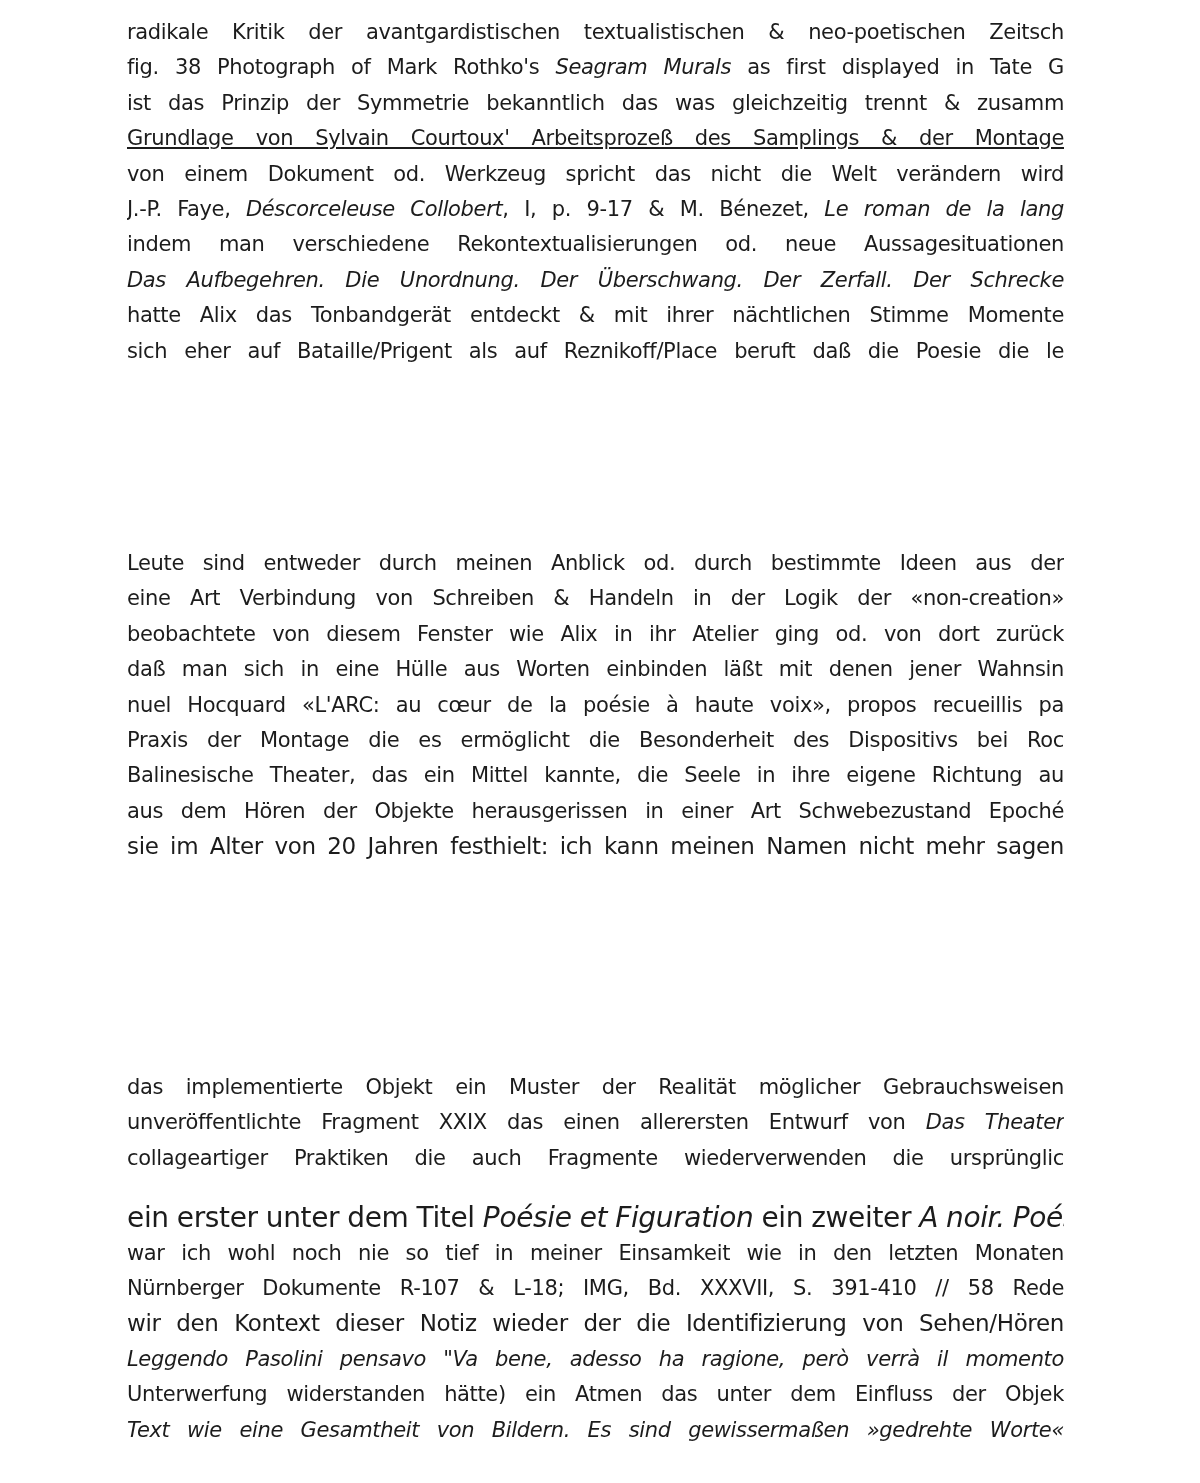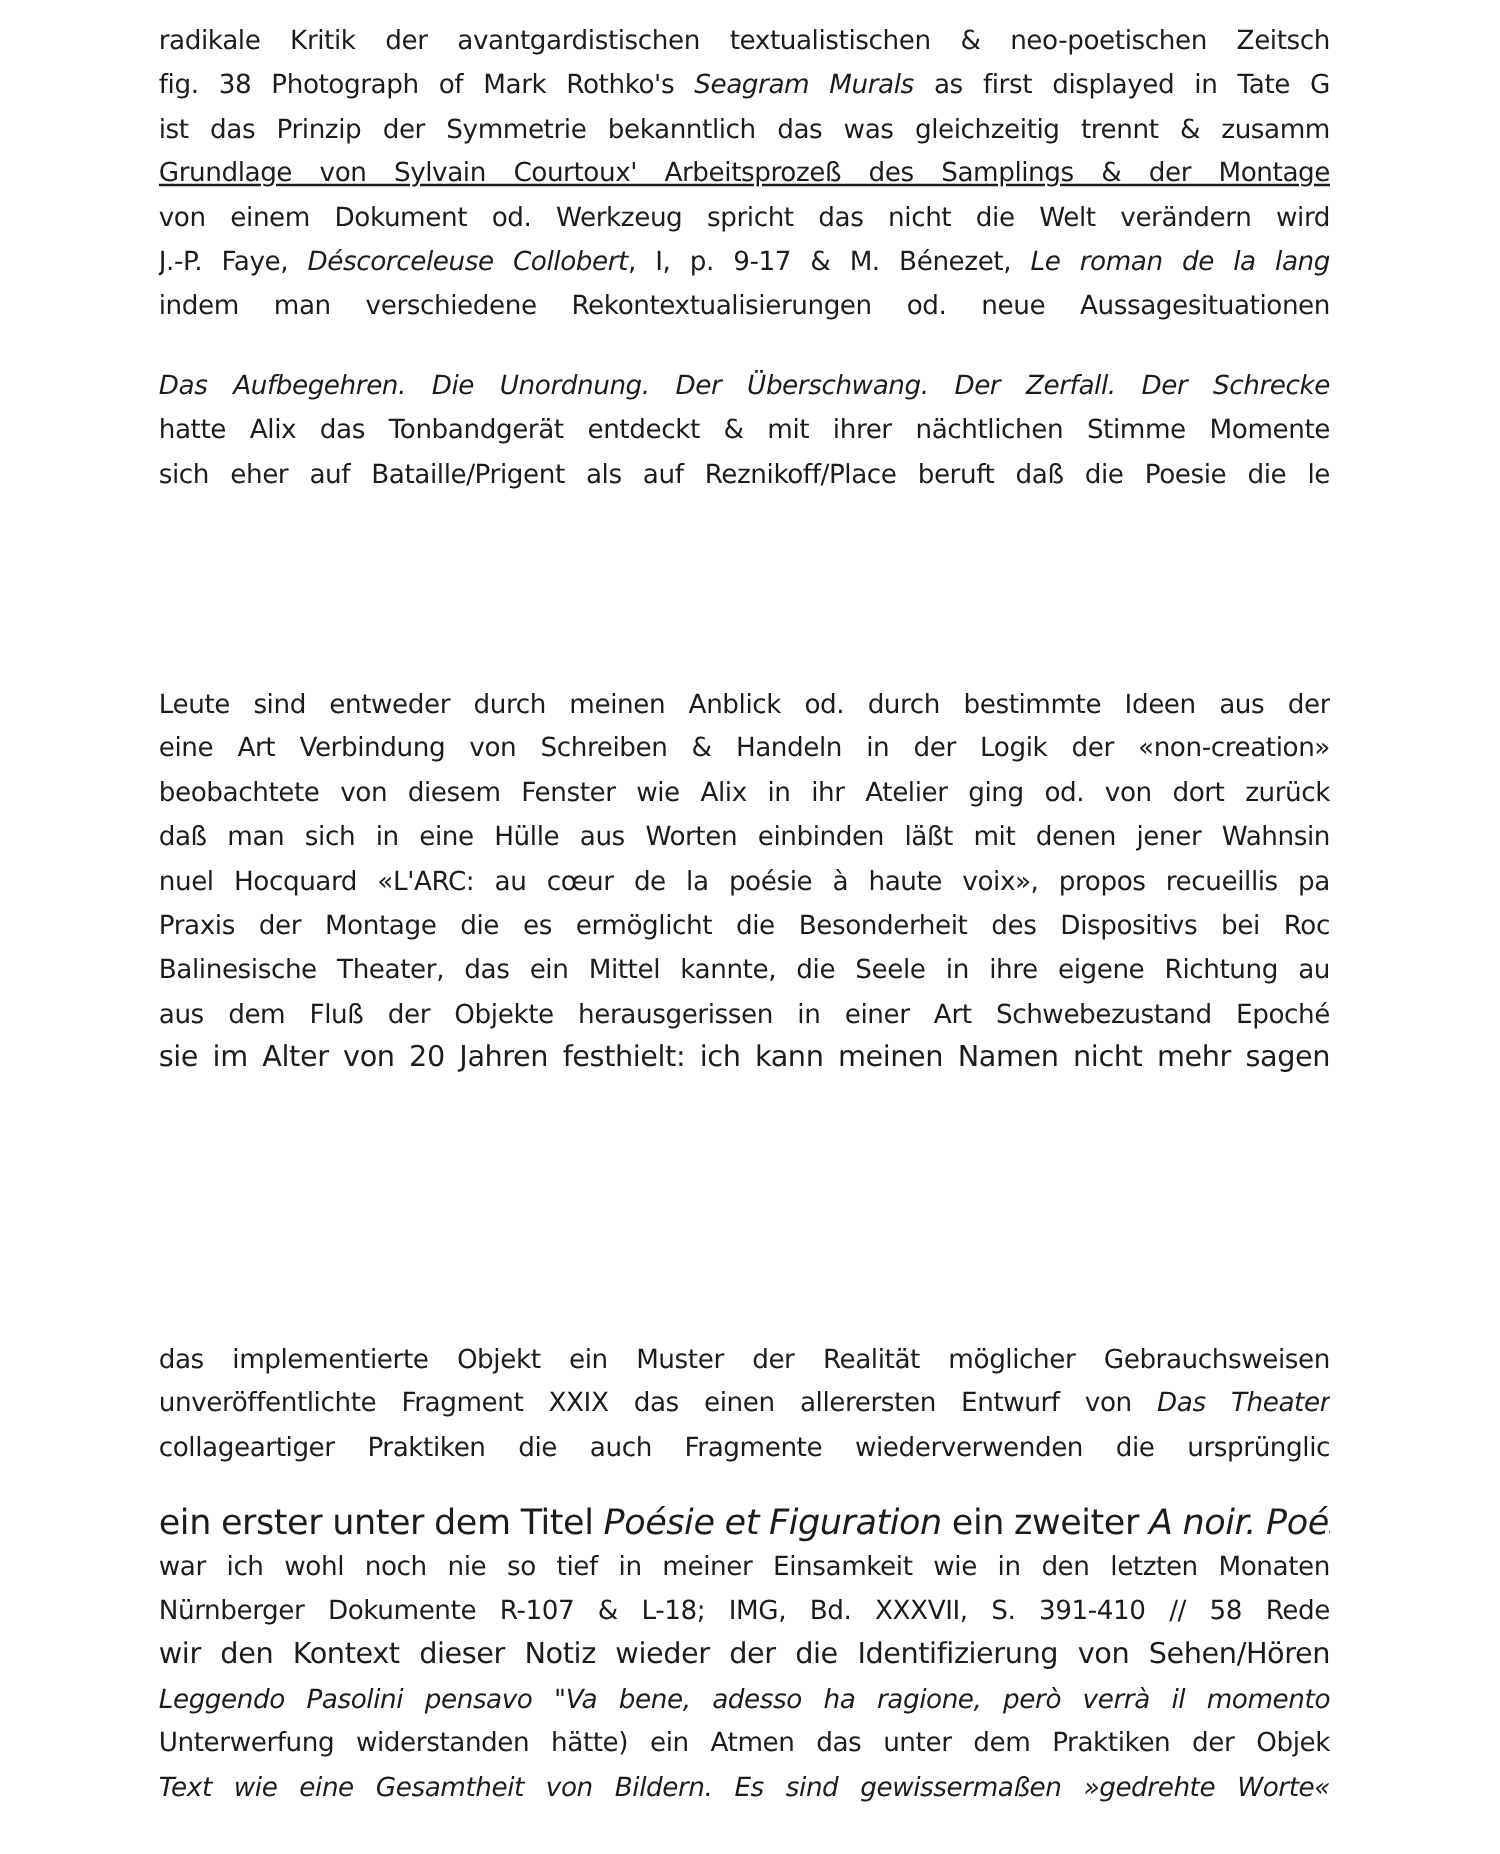--- a/index.html
+++ b/index.html
@@ -40,39 +40,39 @@
 <body>
 
 <div id="block-1" class="block">
     <div class="line" style="font-size: 21px;"><span class="seg">radikale Kritik der avantgardistischen textualistischen &amp; neo-poetischen Zeitsch</span></div>
     <div class="line" style="font-size: 21px;"><span class="seg">fig. 38 Photograph of Mark Rothko's </span><span class="seg-i">Seagram Murals</span><span class="seg"> as first displayed in Tate G</span></div>
     <div class="line" style="font-size: 21px;"><span class="seg">ist das Prinzip der Symmetrie bekanntlich das was gleichzeitig trennt &amp; zusamm</span></div>
     <div class="line" style="font-size: 21px; text-decoration: underline;"><span class="seg">Grundlage von Sylvain Courtoux' Arbeitsprozeß des Samplings &amp; der Montage</span></div>
     <div class="line" style="font-size: 21px;"><span class="seg">von einem Dokument od. Werkzeug spricht das nicht die Welt verändern wird</span></div>
     <div class="line" style="font-size: 21px;"><span class="seg">J.-P. Faye, </span><span class="seg-i">Déscorceleuse Collobert</span><span class="seg">, I, p. 9-17 &amp; M. Bénezet, </span><span class="seg-i">Le roman de la lang</span></div>
     <div class="line" style="font-size: 21px;"><span class="seg">indem man verschiedene Rekontextualisierungen od. neue Aussagesituationen</span></div>
-    <div class="line" style="font-size: 21px; margin-top: 28px;"><span class="seg-i">Das Aufbegehren. Die Unordnung. Der Überschwang. Der Zerfall. Der Schrecke</span></div>
+    <div class="line" style="font-size: 21px;"><span class="seg-i">Das Aufbegehren. Die Unordnung. Der Überschwang. Der Zerfall. Der Schrecke</span></div>
     <div class="line" style="font-size: 21px;"><span class="seg">hatte Alix das Tonbandgerät entdeckt &amp; mit ihrer nächtlichen Stimme Momente</span></div>
     <div class="line" style="font-size: 21px;"><span class="seg">sich eher auf Bataille/Prigent als auf Reznikoff/Place beruft daß die Poesie die le</span></div>
   </div>
 <div id="block-2" class="block">
     <div class="line" style="font-size: 21px;"><span class="seg">Leute sind entweder durch meinen Anblick od. durch bestimmte Ideen aus der</span></div>
     <div class="line" style="font-size: 21px;"><span class="seg">eine Art Verbindung von Schreiben &amp; Handeln in der Logik der «non-creation»</span></div>
     <div class="line" style="font-size: 21px;"><span class="seg">beobachtete von diesem Fenster wie Alix in ihr Atelier ging od. von dort zurück</span></div>
     <div class="line" style="font-size: 21px;"><span class="seg">daß man sich in eine Hülle aus Worten einbinden läßt mit denen jener Wahnsin</span></div>
     <div class="line" style="font-size: 21px;"><span class="seg">nuel Hocquard «L'ARC: au cœur de la poésie à haute voix», propos recueillis pa</span></div>
     <div class="line" style="font-size: 21px;"><span class="seg">Praxis der Montage die es ermöglicht die Besonderheit des Dispositivs bei Roc</span></div>
     <div class="line" style="font-size: 21px;"><span class="seg">Balinesische Theater, das ein Mittel kannte, die Seele in ihre eigene Richtung au</span></div>
-    <div class="line" style="font-size: 21px;"><span class="seg">aus dem Fluß der Objekte herausgerissen in einer Art Schwebezustand Epoché</span></div>
+    <div class="line" style="font-size: 21px;"><span class="seg">aus dem Hören der Objekte herausgerissen in einer Art Schwebezustand Epoché</span></div>
     <div class="line" style="font-size: 23px;"><span class="seg">sie im  Alter von  20 Jahren festhielt:  ich kann meinen Namen nicht mehr sagen</span></div>
   </div>
 <div id="block-3" class="block">
     <div class="line" style="font-size: 21px;"><span class="seg">das implementierte Objekt ein Muster der Realität möglicher Gebrauchsweisen</span></div>
     <div class="line" style="font-size: 21px;"><span class="seg">unveröffentlichte Fragment XXIX das einen allerersten Entwurf von </span><span class="seg-i">Das Theater</span></div>
     <div class="line" style="font-size: 21px;"><span class="seg">collageartiger Praktiken die auch Fragmente wiederverwenden die ursprünglic</span></div>
     <div class="line" style="font-size: 28px; margin-top: 24px;"><span class="seg">ein erster unter dem Titel </span><span class="seg-i">Poésie et Figuration</span><span class="seg"> ein zweiter </span><span class="seg-i">A noir. Poésie et littéra</span></div>
     <div class="line" style="font-size: 21px;"><span class="seg">war ich wohl noch nie so tief in meiner Einsamkeit wie in den letzten Monaten</span></div>
     <div class="line" style="font-size: 21px;"><span class="seg">Nürnberger Dokumente R-107 &amp; L-18; IMG, Bd. XXXVII, S. 391-410 // 58 Rede</span></div>
     <div class="line" style="font-size: 23px;"><span class="seg">wir den Kontext dieser Notiz wieder der die Identifizierung von Sehen/Hören</span></div>
     <div class="line" style="font-size: 21px;"><span class="seg-i">Leggendo Pasolini pensavo "Va bene, adesso ha ragione, però verrà il momento</span></div>
-    <div class="line" style="font-size: 21px;"><span class="seg">Unterwerfung widerstanden hätte) ein Atmen das unter dem Praktiken der Objek</span></div>
+    <div class="line" style="font-size: 21px;"><span class="seg">Unterwerfung widerstanden hätte) ein Atmen das unter dem Einfluss der Objek</span></div>
     <div class="line" style="font-size: 21px;"><span class="seg-i">Text wie eine Gesamtheit von Bildern. Es sind gewissermaßen »gedrehte Worte«</span></div>
   </div>
 
 </body></html>

